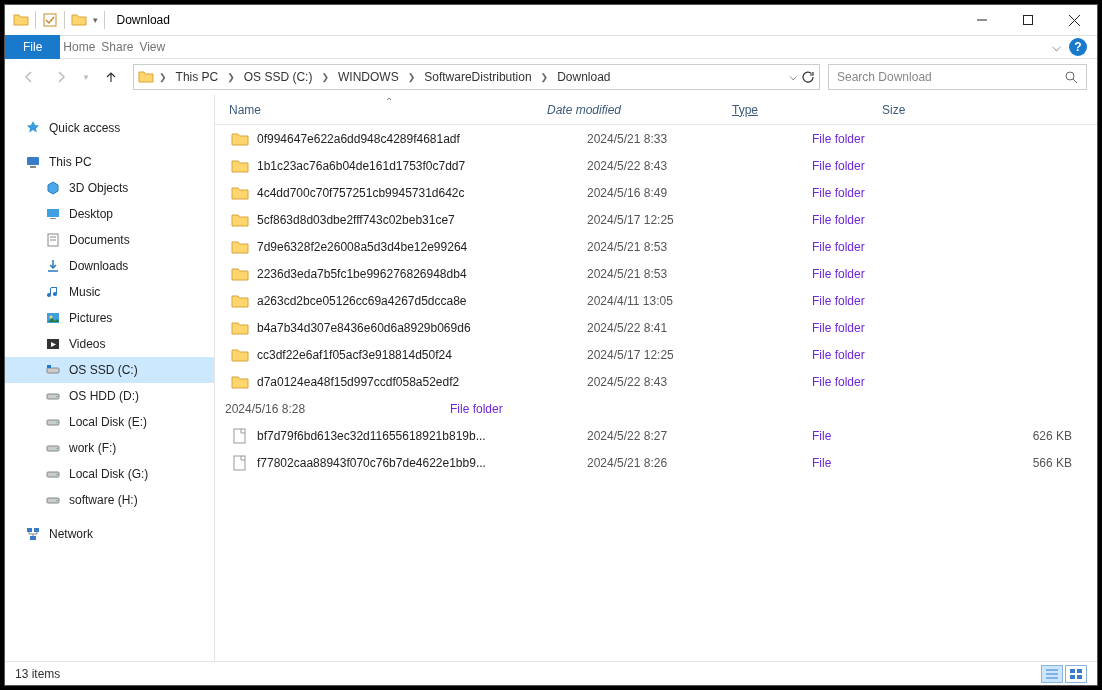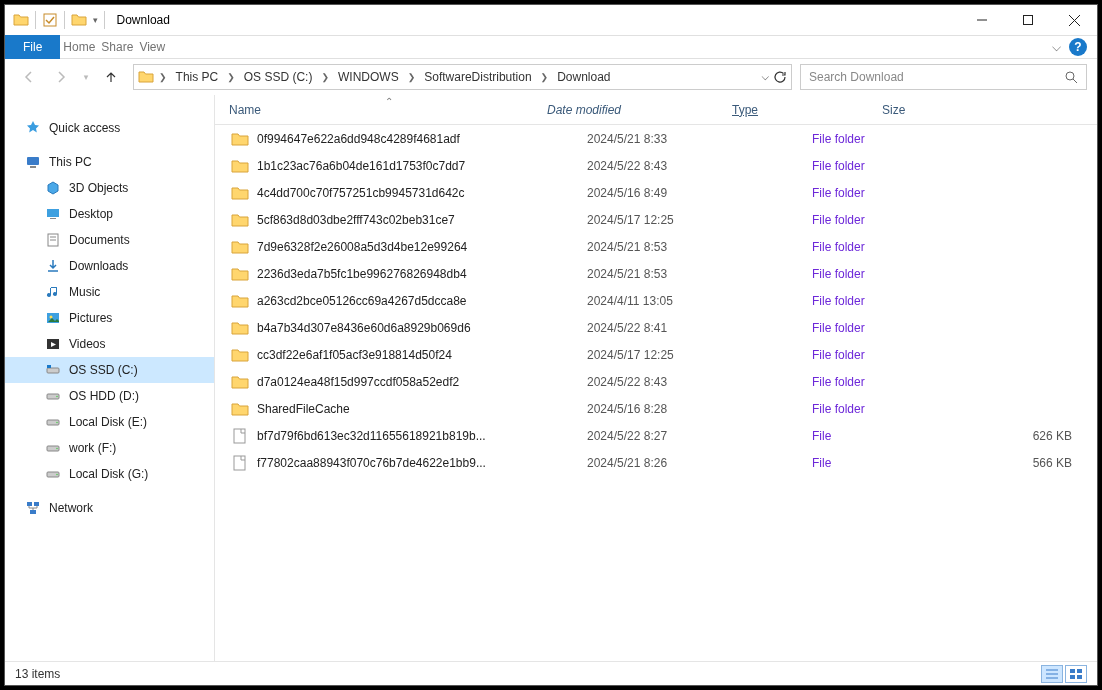--- a/index.html
+++ b/index.html
@@ -16,21 +16,21 @@
 .ribbon-tab.file { background:#1979ca; color:#fff; padding:0 18px; }
 .ribbon-right { margin-left:auto; display:flex; align-items:center; gap:8px; padding-right:10px; }
 .help { width:18px; height:18px; border-radius:50%; background:#1979ca; color:#fff; display:flex; align-items:center; justify-content:center; font-weight:bold; font-size:12px; }
 .navbar { height:36px; display:flex; align-items:center; padding:0 10px; gap:4px; }
 .navbtn { width:28px; height:28px; display:flex; align-items:center; justify-content:center; color:#666; }
 .navbtn.disabled { color:#bbb; }
 .addrbar { flex:1; height:26px; border:1px solid #ccc; display:flex; align-items:center; padding:0 4px; gap:2px; margin:0 4px; }
 .crumb { padding:0 4px; color:#333; white-space:nowrap; }
 .chev { color:#666; font-size:9px; padding:0 3px; }
 .addr-right { margin-left:auto; display:flex; align-items:center; gap:4px; color:#555; }
-.searchbox { width:287px; height:26px; border:1px solid #ccc; display:flex; align-items:center; padding:0 8px; color:#666; }
+.searchbox { width:259px; height:26px; border:1px solid #ccc; display:flex; align-items:center; padding:0 8px; color:#666; }
 .searchbox input { border:none; outline:none; flex:1; font-size:12px; color:#333; }
 .searchbox input::placeholder { color:#888; }
 .body { flex:1; display:flex; min-height:0; }
 .sidebar { width:210px; border-right:1px solid #e5e5e5; padding-top:8px; overflow:auto; }
 .side-item { height:26px; display:flex; align-items:center; padding-left:28px; gap:8px; color:#222; white-space:nowrap; }
 .side-item.top { padding-left:20px; margin-top:8px; }
 .side-item.first { margin-top:12px; }
 .side-item.sub { padding-left:40px; }
 .side-item.sel { background:#cce8ff; }
 .sicon { width:16px; height:16px; display:flex; align-items:center; justify-content:center; }
@@ -288,20 +288,29 @@
           </div>
           <div class="side-item sub">
             <span class="sicon">
               <svg width="16" height="16">
                 <rect x="2" y="6" width="12" height="5" rx="1" fill="#ccc" stroke="#888"></rect>
                 <circle cx="12" cy="8.5" r="0.8" fill="#5c5"></circle>
               </svg>
             </span>
             <span>Local Disk (G:)</span>
           </div>
+          <div class="side-item sub">
+            <span class="sicon">
+              <svg width="16" height="16">
+                <rect x="2" y="6" width="12" height="5" rx="1" fill="#ccc" stroke="#888"></rect>
+                <circle cx="12" cy="8.5" r="0.8" fill="#5c5"></circle>
+              </svg>
+            </span>
+            <span>software (H:)</span>
+          </div>
         </div>
       <div class="side-item top">
         <span class="sicon">
             <svg width="16" height="16">
               <rect x="2" y="2" width="5" height="4" fill="#3a7cc9"></rect>
               <rect x="9" y="2" width="5" height="4" fill="#3a7cc9"></rect>
               <rect x="5" y="10" width="6" height="4" fill="#3a7cc9"></rect>
               <path d="M4 6v2h8V6M8 8v2" stroke="#888" fill="none"></path>
             </svg>
           </span>
@@ -442,28 +451,20 @@
                   <path d="M1 4h6l1.5 2H17v9H1z" fill="#ffd66e" stroke="#d9a43b"></path>
                 </svg>
               </span>
               <span>d7a0124ea48f15d997ccdf058a52edf2</span>
             </div>
             <div class="cell date">2024/5/22 8:43</div>
             <div class="cell type">File folder</div>
             <div class="cell size"></div>
           </div>
           <div class="row">
-            <div class="cell name">
-              <span class="ficon">
-                <svg width="18" height="18">
-                  <path d="M1 4h6l1.5 2H17v9H1z" fill="#ffd66e" stroke="#d9a43b"></path>
-                </svg>
-              </span>
-              <span>SharedFileCache</span>
-            </div>
             <div class="cell date">2024/5/16 8:28</div>
             <div class="cell type">File folder</div>
             <div class="cell size"></div>
           </div>
           <div class="row">
             <div class="cell name">
               <span class="ficon">
                 <svg width="18" height="18">
                   <rect x="3" y="2" width="11" height="14" fill="#fff" stroke="#999"></rect>
                   <path d="M10 2v4h4" fill="none" stroke="#999"></path>

